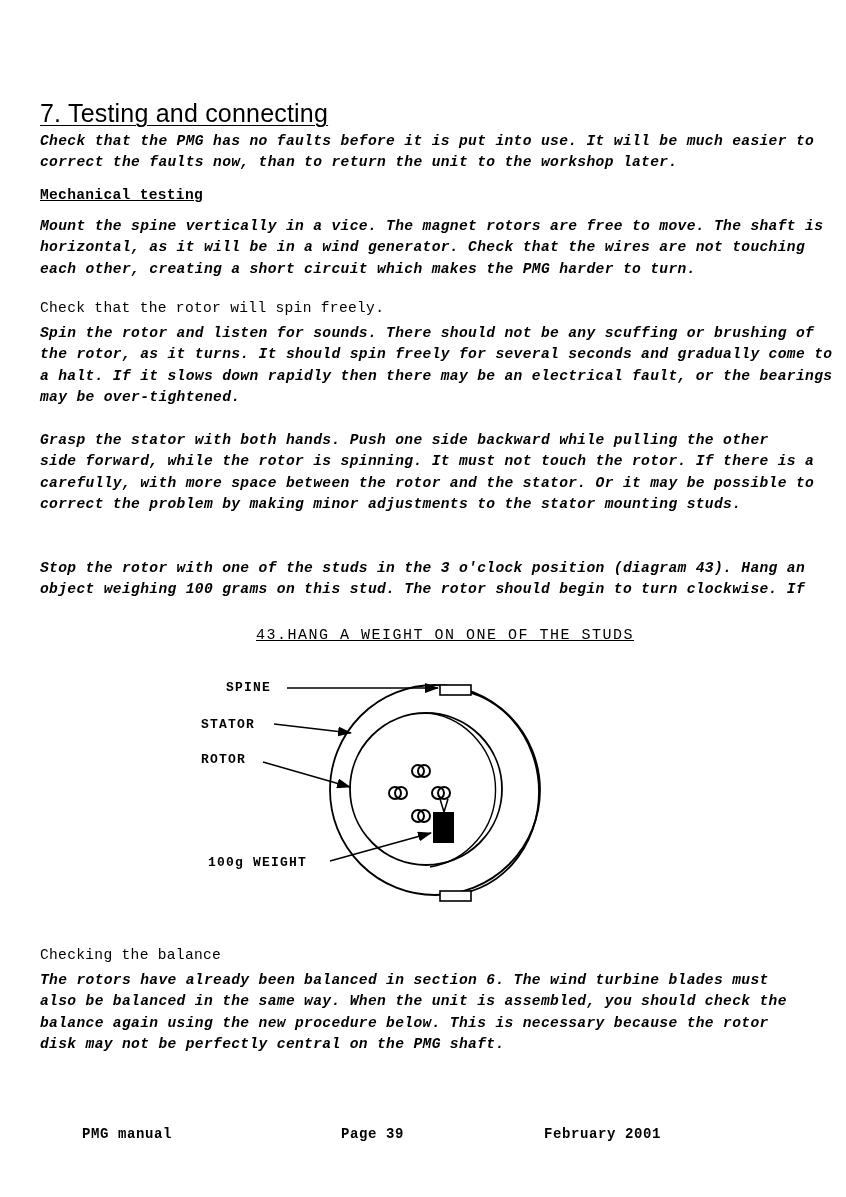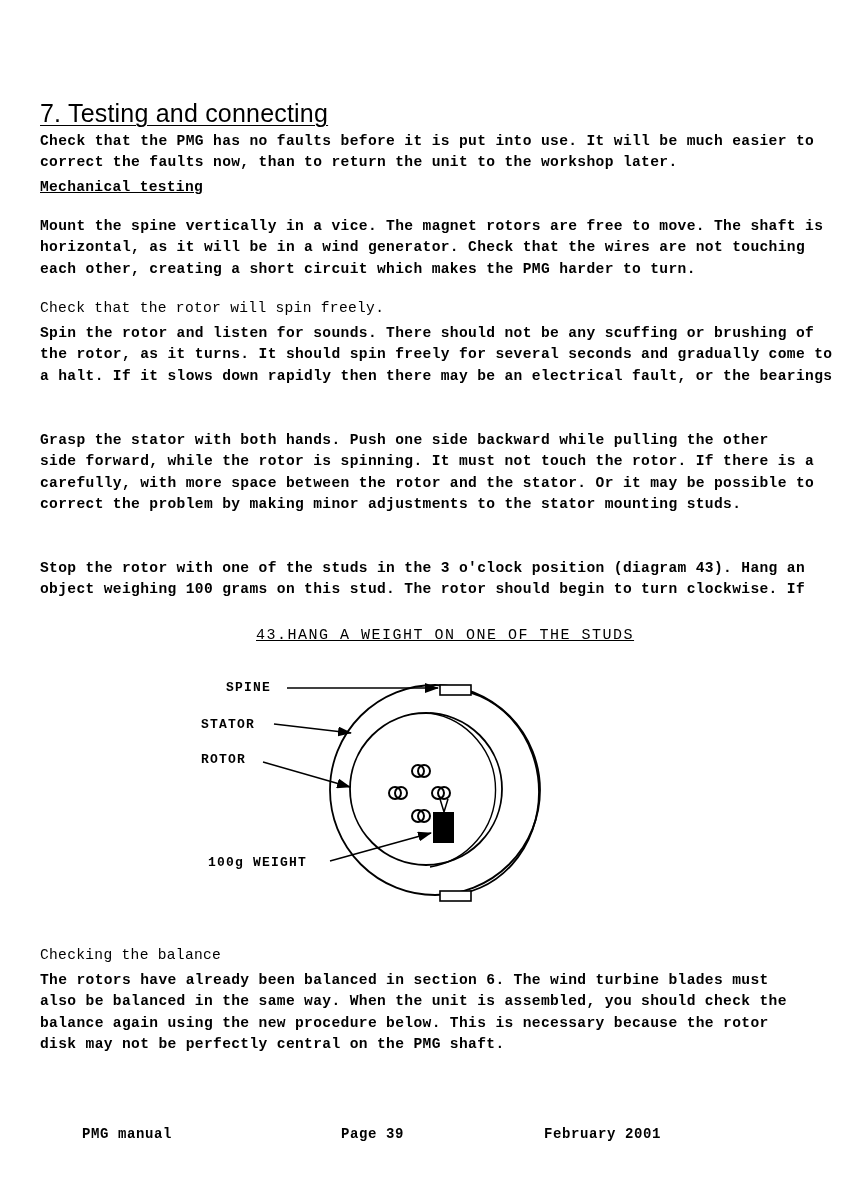--- a/index.html
+++ b/index.html
@@ -11,21 +11,21 @@
     position: absolute; left: 40px; top: 98px;
     font-family: "Liberation Sans", "DejaVu Sans", sans-serif;
     font-size: 25px; text-decoration: underline; text-decoration-thickness: 1px;
     text-underline-offset: 3px; letter-spacing: 0.2px; line-height: 30px;
   }
   .para {
     position: absolute; left: 40px; width: 780px;
     font-size: 14.6px; line-height: 21.4px; font-weight: bold;
     letter-spacing: 0.35px; white-space: nowrap;
   }
-  .para .ln { display: block; }
+  .para .ln { display: block; font-style: italic; }
   .subhead {
     position: absolute; left: 40px; font-size: 14.6px; font-weight: bold;
     line-height: 20px; letter-spacing: 0.3px;
   }
   .subhead.ul { text-decoration: underline; }
   .light { font-weight: normal; }
   .figure-title {
     position: absolute; left: 210px; top: 627px; font-size: 15px; font-weight: normal;
     text-decoration: underline; letter-spacing: 1.5px; white-space: nowrap; margin-left: 46px;
   }
@@ -42,34 +42,35 @@
 </head>
 <body>
 
 <div class="title">7. Testing and connecting</div>
 
 <div class="para" style="top:131px;">
   <span class="ln">Check that the PMG has no faults before it is put into use.  It will be much easier to</span>
   <span class="ln">correct the faults now, than to return the unit to the workshop later.</span>
 </div>
 
-<div class="subhead ul" style="top:177px;">Mechanical testing</div>
+<div class="subhead ul" style="top:185px;">Mechanical testing</div>
 
 <div class="para" style="top:216px;">
   <span class="ln">Mount the spine vertically in a vice.  The magnet rotors are free to move.  The shaft is</span>
   <span class="ln">horizontal, as it will be in a wind generator.  Check that the wires are not touching</span>
   <span class="ln">each other, creating a short circuit which makes the PMG harder to turn.</span>
 </div>
 
 <div class="subhead light" style="top:298px;">Check that the rotor will spin freely.</div>
 
 <div class="para" style="top:323px;">
   <span class="ln">Spin the rotor and listen for sounds.  There should not be any scuffing or brushing of</span>
   <span class="ln">the rotor, as it turns.  It should spin freely for several seconds and gradually come to</span>
   <span class="ln">a halt.  If it slows down rapidly then there may be an electrical fault, or the bearings</span>
+  <span class="ln">may be over-tightened.</span>
 </div>
 
 <div class="para" style="top:430px;">
   <span class="ln">Grasp the stator with both hands.  Push one side backward while pulling the other</span>
   <span class="ln">side forward, while the rotor is spinning.   It must not touch the rotor.  If there is a</span>
   <span class="ln">carefully, with more space between the rotor and the stator.  Or it may be possible to</span>
   <span class="ln">correct the problem  by making minor adjustments to the stator mounting studs.</span>
 </div>
 
 <div class="para" style="top:558px;">

